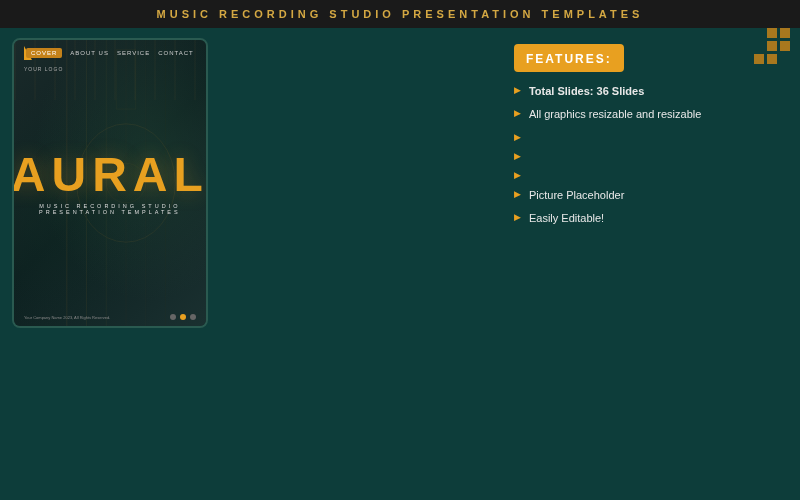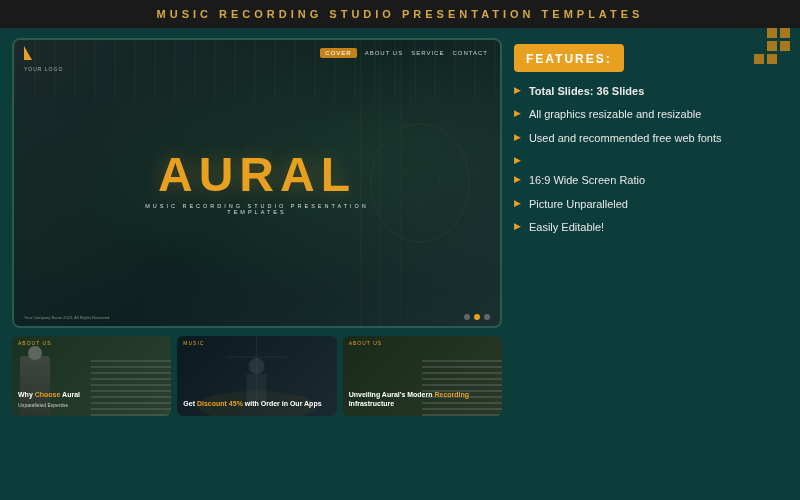--- a/index.html
+++ b/index.html
@@ -46,21 +46,21 @@
       display: flex;
       padding: 10px 12px;
       gap: 12px;
       height: calc(500px - 30px);
     }
 
     
     .preview-area {
       flex: 0 0 490px;
       display: flex;
-      flex-direction: column;
+      flex-direction: row;
       gap: 8px;
     }
 
     .slide-preview {
       background: #1a3a35;
       border-radius: 8px;
       overflow: hidden;
       height: 290px;
       position: relative;
       border: 2px solid #2a5a50;
@@ -461,32 +461,30 @@
       <li class="feature-item">
         <span class="feature-arrow">▶</span>
         <span class="feature-text"><strong>Total Slides: 36 Slides</strong></span>
       </li>
       <li class="feature-item">
         <span class="feature-arrow">▶</span>
         <span class="feature-text">All graphics resizable and resizable</span>
       </li>
       <li class="feature-item">
         <span class="feature-arrow">▶</span>
-        <span class="feature-text">Used and recommended free web fonts</span>
-      </li>
-      <li class="feature-item">
-        <span class="feature-arrow">▶</span>
-      </li>
-      <li class="feature-item">
-        <span class="feature-arrow">▶</span>
-        <span class="feature-text">16:9 Wide Screen Ratio</span>
-      </li>
-      <li class="feature-item">
-        <span class="feature-arrow">▶</span>
-        <span class="feature-text">Picture Unparalleled</span>
+      </li>
+      <li class="feature-item">
+        <span class="feature-arrow">▶</span>
+      </li>
+      <li class="feature-item">
+        <span class="feature-arrow">▶</span>
+      </li>
+      <li class="feature-item">
+        <span class="feature-arrow">▶</span>
+        <span class="feature-text">Picture Placeholder</span>
       </li>
       <li class="feature-item">
         <span class="feature-arrow">▶</span>
         <span class="feature-text">Easily Editable!</span>
       </li>
     </ul>
   </div>
 
 </div>
 

